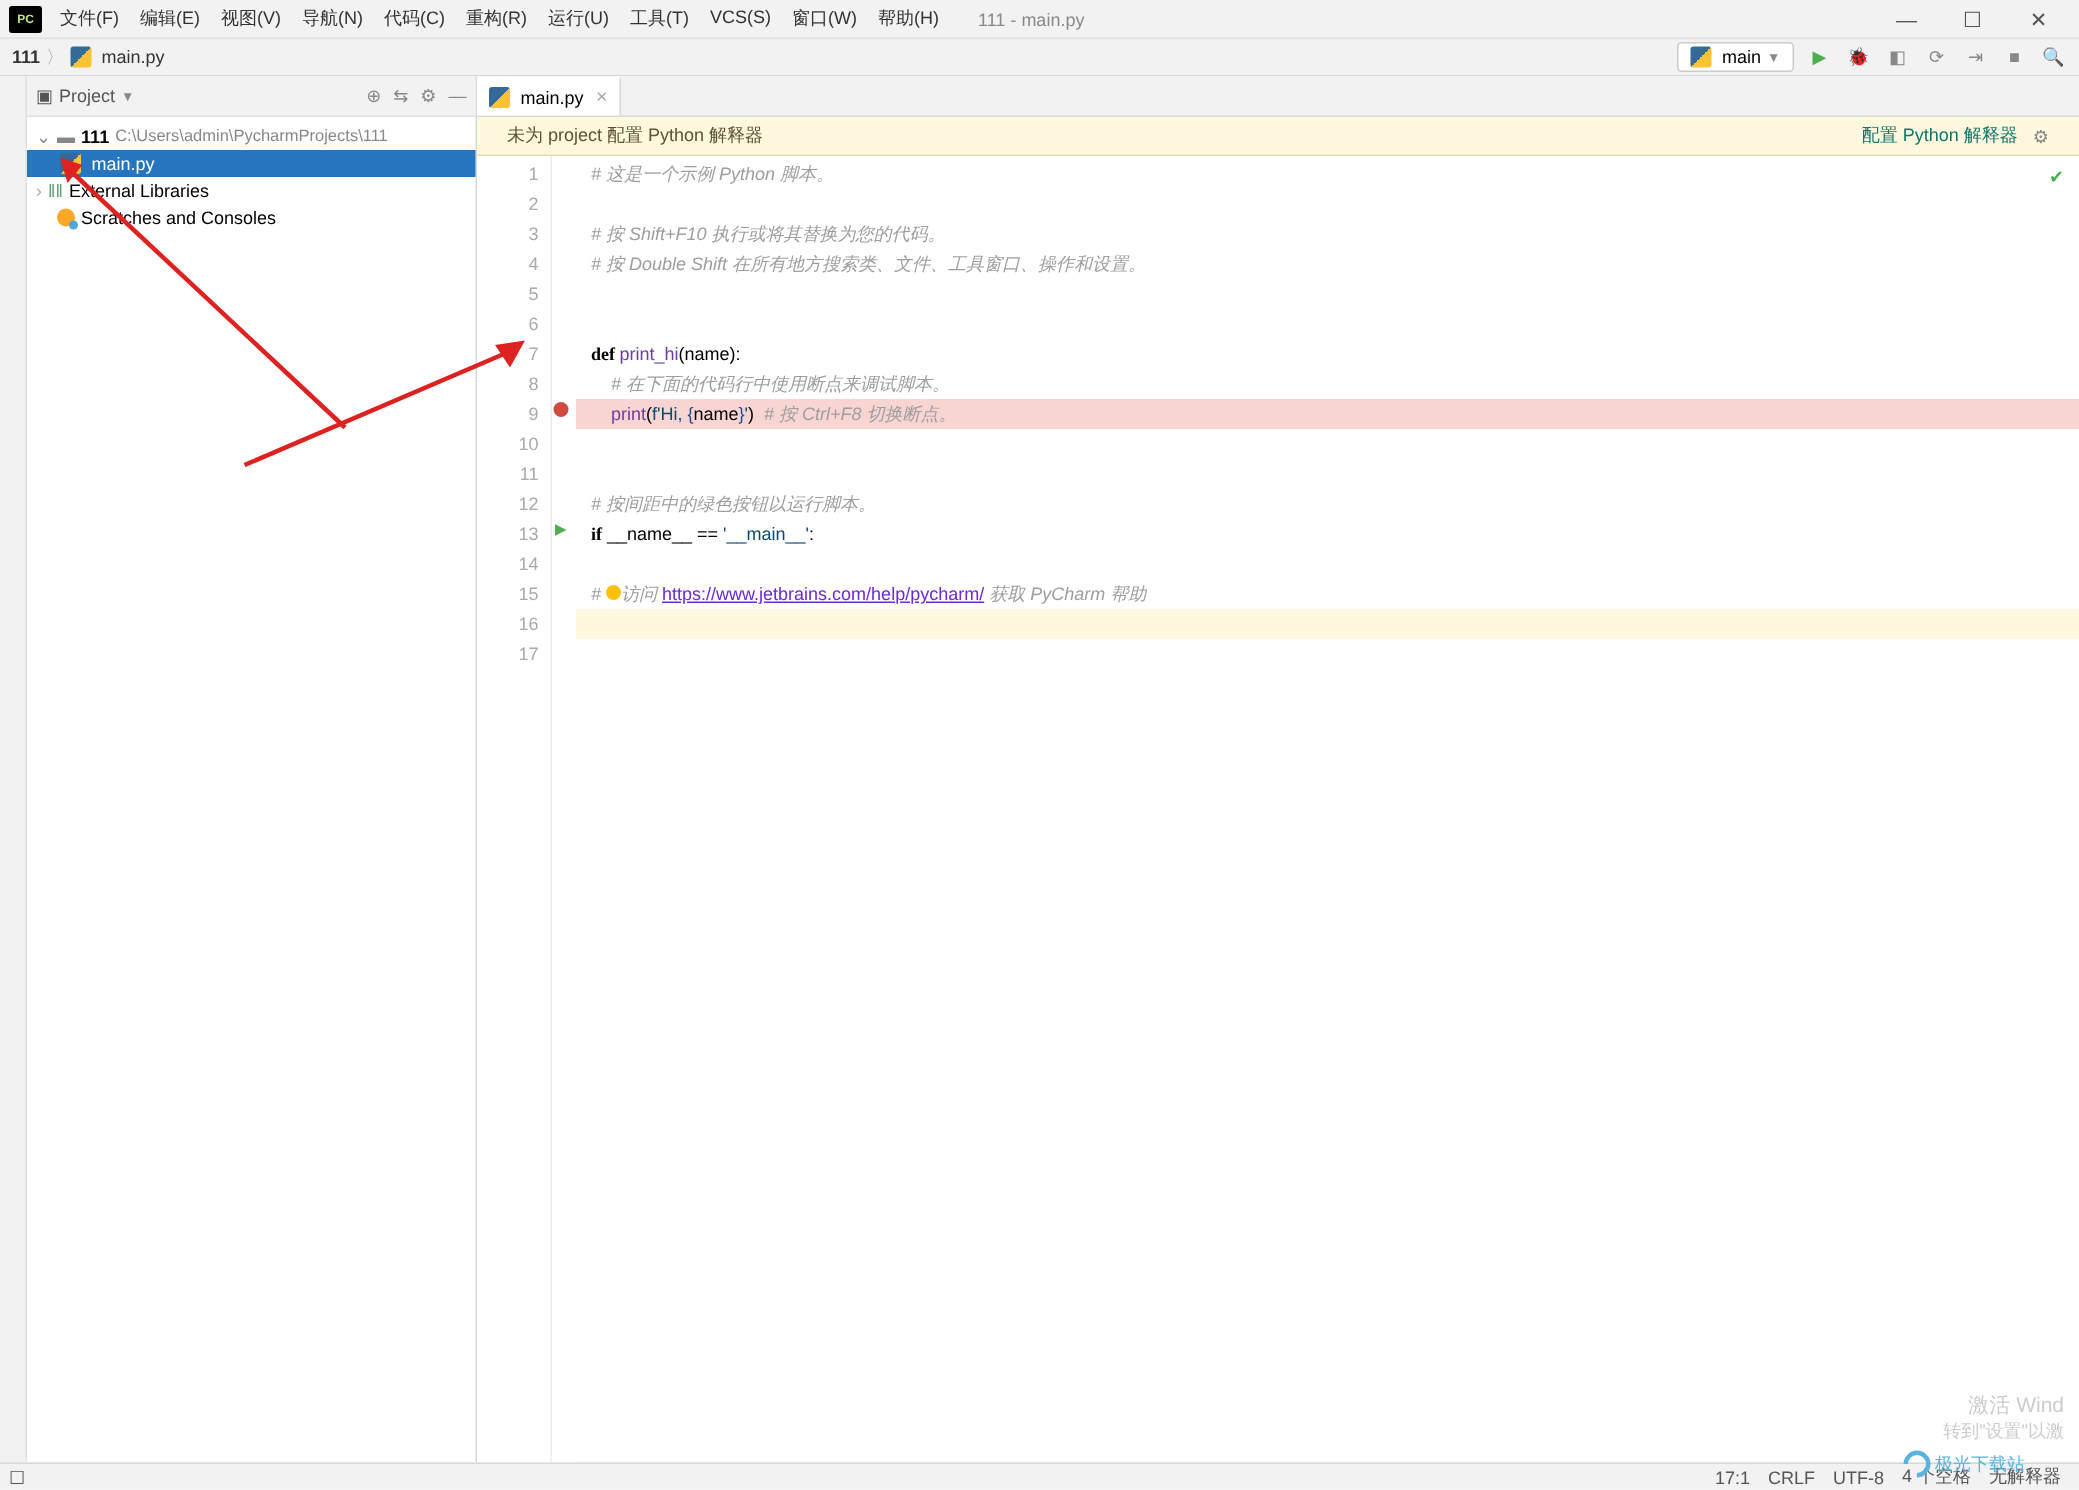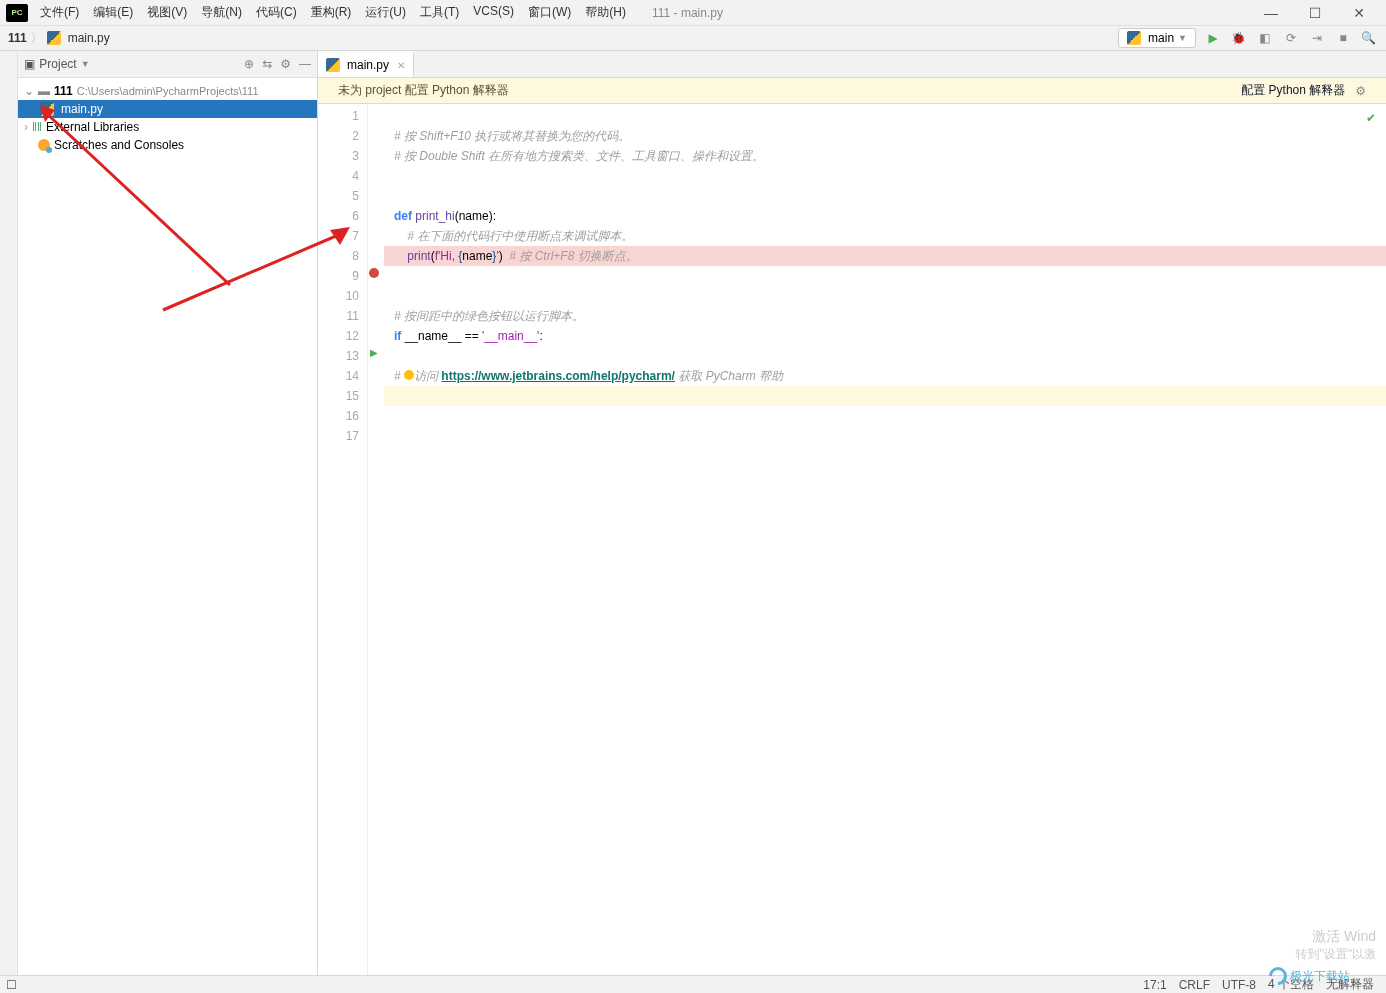--- a/index.html
+++ b/index.html
@@ -37,37 +37,37 @@
 .tree-path { color:#888; font-size:11px; }
 .folder-icon { color:#888; }
 .orange-dot { width:12px; height:12px; background:#ffa726; border-radius:50%; display:inline-block; position:relative; }
 .orange-dot::after { content:""; position:absolute; width:6px; height:6px; background:#4fa8d8; border-radius:50%; bottom:-2px; right:-2px; }
 .editor-area { flex:1; display:flex; flex-direction:column; background:#fff; }
 .tab-bar { height:27px; background:#f2f2f2; border-bottom:1px solid #d8d8d8; display:flex; align-items:center; }
 .tab { height:100%; display:flex; align-items:center; background:#fff; border-right:1px solid #d8d8d8; padding:0 8px; gap:4px; cursor:pointer; border-top:2px solid transparent; }
 .tab-close { color:#aaa; font-size:10px; margin-left:4px; }
 .warning-bar { background:#fef8de; color:#5c5334; padding:4px 20px; border-bottom:1px solid #e8dfa8; display:flex; align-items:center; }
 .warn-spacer { flex:1; }
-.warn-link { color:#0f172a; cursor:pointer; margin-right:10px; }
+.warn-link { color:#0f766e; cursor:pointer; margin-right:10px; }
 .gear { color:#888; cursor:pointer; }
 .code-area { flex:1; display:flex; position:relative; overflow:hidden; }
 .gutter { width:50px; background:#fff; border-right:1px solid #eee; text-align:right; padding-right:8px; color:#aaa; font-family:Consolas,monospace; line-height:20px; padding-top:2px; position:relative; }
 .gutter-marks { width:16px; background:#fff; position:relative; }
 .lnum { height:20px; }
 .bp-dot { position:absolute; width:10px; height:10px; background:#d04a3f; border-radius:50%; left:53px; }
 .run-arrow { position:absolute; color:#4caf50; left:51px; font-size:10px; }
 .code-content { flex:1; font-family:Consolas,monospace; line-height:20px; padding-top:2px; padding-left:10px; position:relative; }
 .cline { height:20px; white-space:pre; }
 .bp-line { background:#f8d5d3; margin-left:-10px; padding-left:10px; margin-right:-20px; }
 .cur-line { background:#fef8de; margin-left:-10px; padding-left:10px; margin-right:-20px; }
 .c-comment { color:#9e9e9e; font-style:italic; }
-.c-kw { color:#3b82f6; font-weight:bold; }
+.c-kw { color:#000000; font-weight:bold;font-family:Liberation Serif, serif; }
 .c-fn { color:#6a3e9e; }
-.c-str { color:#a21caf; }
-.c-link { color:#0f766e; text-decoration:underline;font-weight:bold; }
+.c-str { color:#0c4a6e; }
+.c-link { color:#6d28d9; text-decoration:underline; }
 .c-brace { color:#1a4b8e; }
 .yellow-bulb { display:inline-block; width:10px; height:10px; background:#ffc107; border-radius:50%; }
 .check-mark { position:absolute; right:10px; top:4px; color:#4caf50; font-size:12px; }
 .statusbar { position:absolute; bottom:0; left:0; right:0; height:18px; background:#f2f2f2; border-top:1px solid #d8d8d8; display:flex; align-items:center; padding:0 6px; font-size:11px; color:#555; }
 .sb-warn { color:#666; }
 .sb-spacer { flex:1; }
 .sb-item { margin:0 6px; }
 .watermark { position:absolute; right:10px; bottom:30px; color:#ccc; font-size:13px; text-align:right; }
 .watermark .big { font-size:14px; color:#ccc; }
 .logo-wm { position:absolute; right:36px; bottom:8px; color:#5ab4e0; font-size:13px; display:flex; align-items:center; gap:3px; }
@@ -204,20 +204,21 @@
           <div class="lnum">15</div>
           <div class="lnum">16</div>
         <div class="lnum">17</div>
       </div>
       <div class="gutter-marks">
         <div class="bp-dot" style="top:164px; left:1px;"></div>
         <div class="run-arrow" style="top:243px; left:2px;">▶</div>
       </div>
       <div class="code-content">
         <span class="check-mark">✔</span>
+        <div class="cline"><span class="c-comment"># 这是一个示例 Python 脚本。</span></div>
         <div class="cline"></div>
         <div class="cline"><span class="c-comment"># 按 Shift+F10 执行或将其替换为您的代码。</span></div>
         <div class="cline"><span class="c-comment"># 按 Double Shift 在所有地方搜索类、文件、工具窗口、操作和设置。</span></div>
         <div class="cline"></div>
         <div class="cline"></div>
         <div class="cline"><span class="c-kw">def </span><span class="c-fn">print_hi</span>(name):</div>
         <div class="cline"><span class="c-comment">    # 在下面的代码行中使用断点来调试脚本。</span></div>
         <div class="cline bp-line">    <span class="c-fn">print</span>(<span class="c-str">f'Hi, </span><span class="c-brace">{</span>name<span class="c-brace">}</span><span class="c-str">'</span>)  <span class="c-comment"># 按 Ctrl+F8 切换断点。</span></div>
         <div class="cline"></div>
         <div class="cline"></div>

